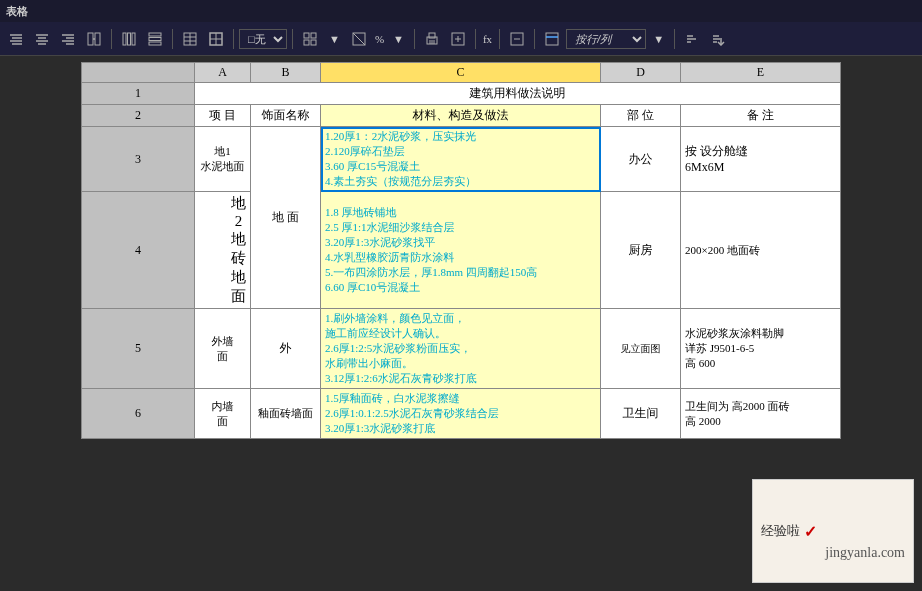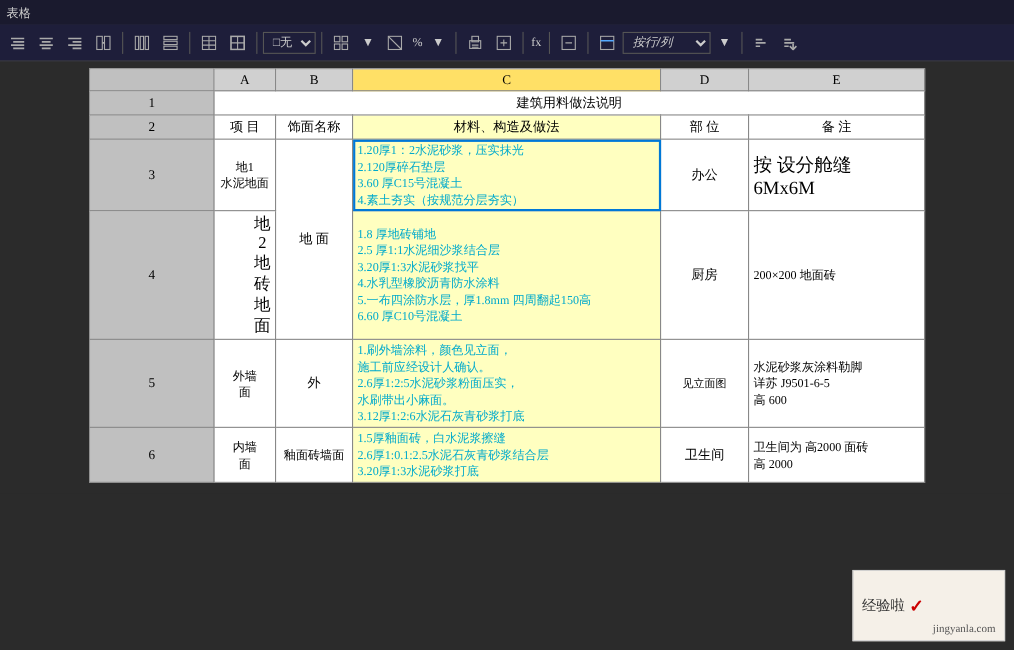--- a/index.html
+++ b/index.html
@@ -13,20 +13,21 @@
       overflow: hidden;
     }
 
     
     .top-bar {
       background: #1a1a2e;
       height: 22px;
       display: flex;
       align-items: center;
       padding: 4px 6px;
+      font-weight: bold;
     }
     .top-bar-title {
       color: #ccc;
       font-size: 11px;
     }
 
     
     .toolbar {
       background: #1e1e3a;
       height: 34px;
@@ -92,21 +93,21 @@
     .col-D { width: 80px; }
     .col-E { width: 160px; }
 
     
     .watermark-area {
       position: fixed;
       bottom: 8px;
       right: 8px;
       background: #f5f0e8;
       border: 1px solid #ccc;
-      padding: 4px 8px;
+      padding: 21px 8px;
       display: flex;
       align-items: center;
       gap: 4px;
       font-size: 13px;
     }
 
     
     .sheet-wrapper {
       background: #2b2b2b;
       padding: 6px 10px 10px 10px;
@@ -319,21 +320,21 @@
       <tr>
         <td class="rn">3</td>
         <td class="text-center" style="white-space:pre-line;font-size:11px;">地1
 水泥地面</td>
         <td class="text-center" rowspan="2" style="font-size:12px;text-align:center;">地 面</td>
         <td class="col-c-bg selected-border" style="white-space:pre-line;font-size:11px;color:#00aacc;">1.20厚1：2水泥砂浆，压实抹光
 2.120厚碎石垫层
 3.60 厚C15号混凝土
 4.素土夯实（按规范分层夯实）</td>
         <td class="text-center">办公</td>
-        <td style="white-space:pre-line;font-size:17px;">按    设分舱缝
+        <td style="white-space:pre-line;font-size:12px;">按    设分舱缝
 6Mx6M</td>
       </tr>
 
       <tr>
         <td class="rn">4</td>
         <td class="text-center" style="white-space:pre-line;font-size:15px;padding-left:36px;">地 2
 地砖地面</td>
 
         <td class="col-c-bg" style="white-space:pre-line;font-size:11px;color:#00aacc;">1.8 厚地砖铺地
 2.5 厚1:1水泥细沙浆结合层
@@ -374,14 +375,14 @@
 高 2000</td>
       </tr>
     </tbody>
   </table>
 </div>
 
 <div class="watermark-area">
   <span style="font-size:13px;color:#333;">经验啦</span>
   <span style="color:#cc0000;font-size:16px;font-weight:bold;">✓</span>
   <br>
-  <span style="font-size:10px;color:#555;display:block;text-align:center;margin-top:44px;">jingyanla.com</span>
+  <span style="font-size:14px;color:#555;display:block;text-align:center;margin-top:44px;">jingyanla.com</span>
 </div>
 
 </body></html>

